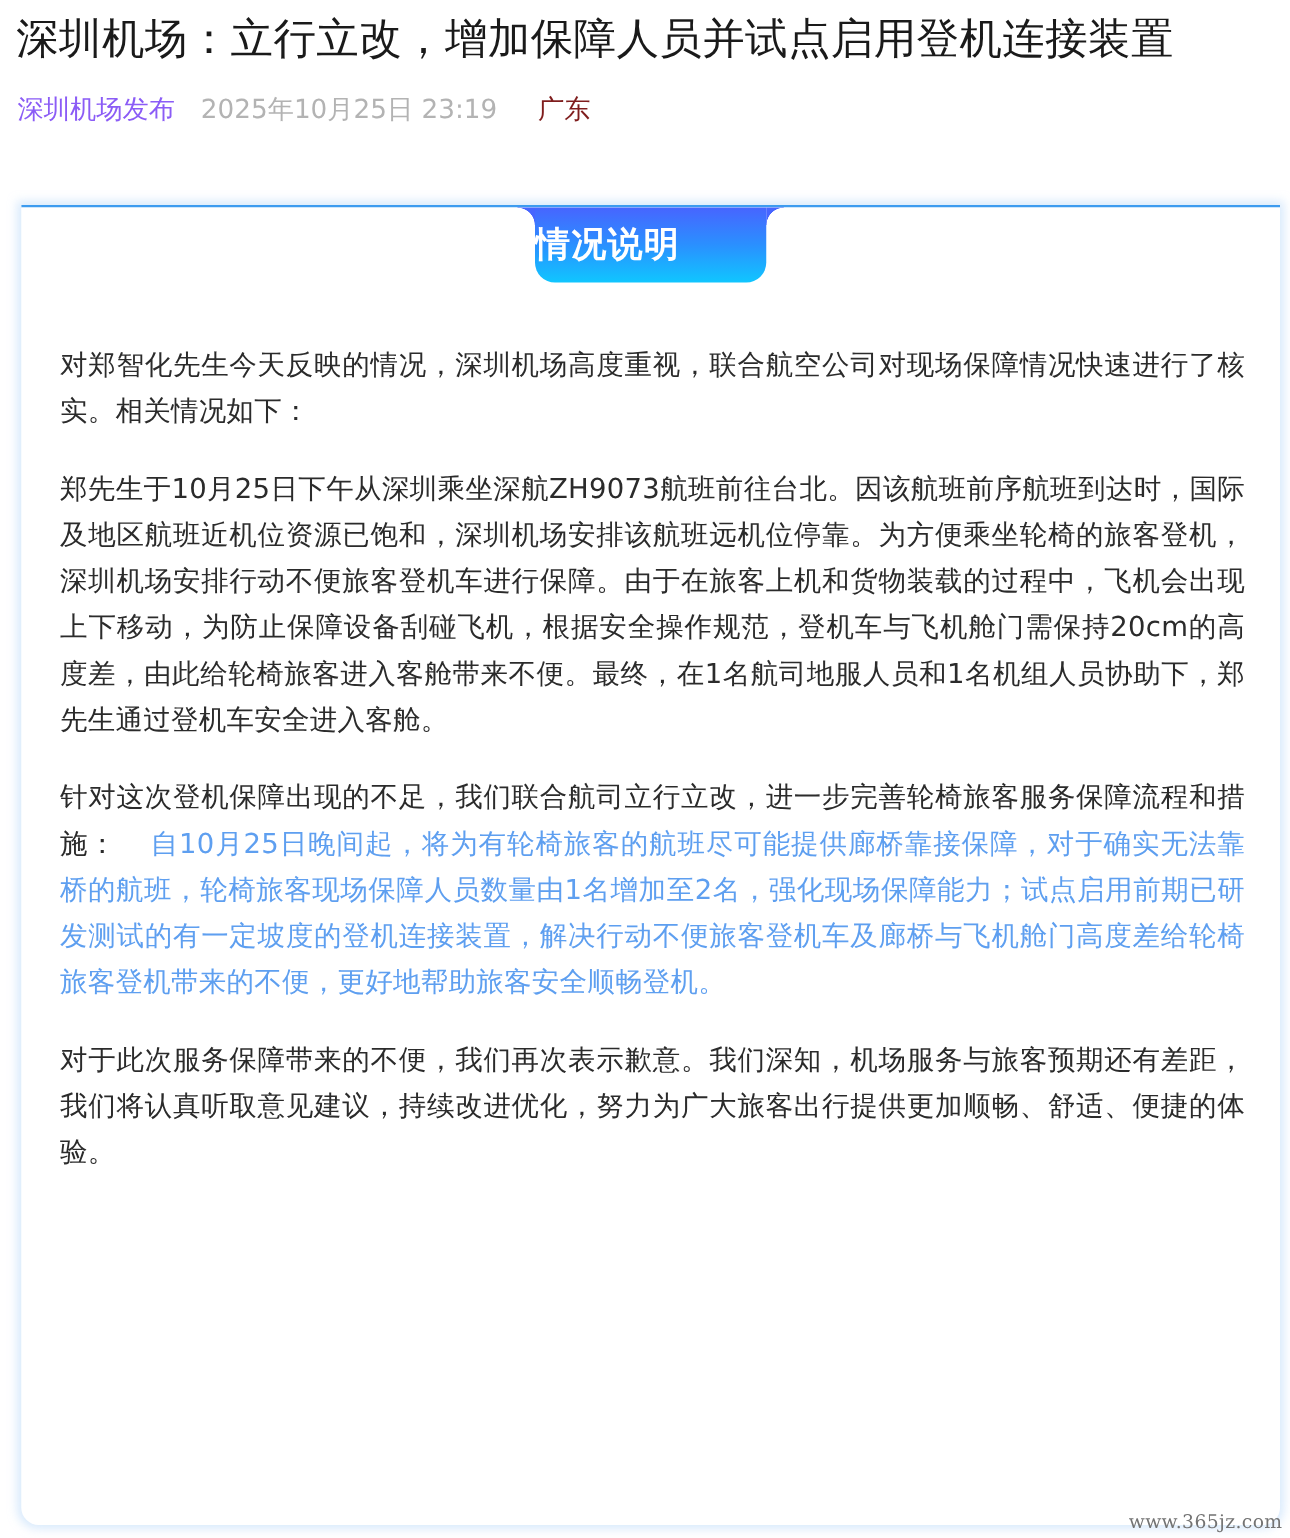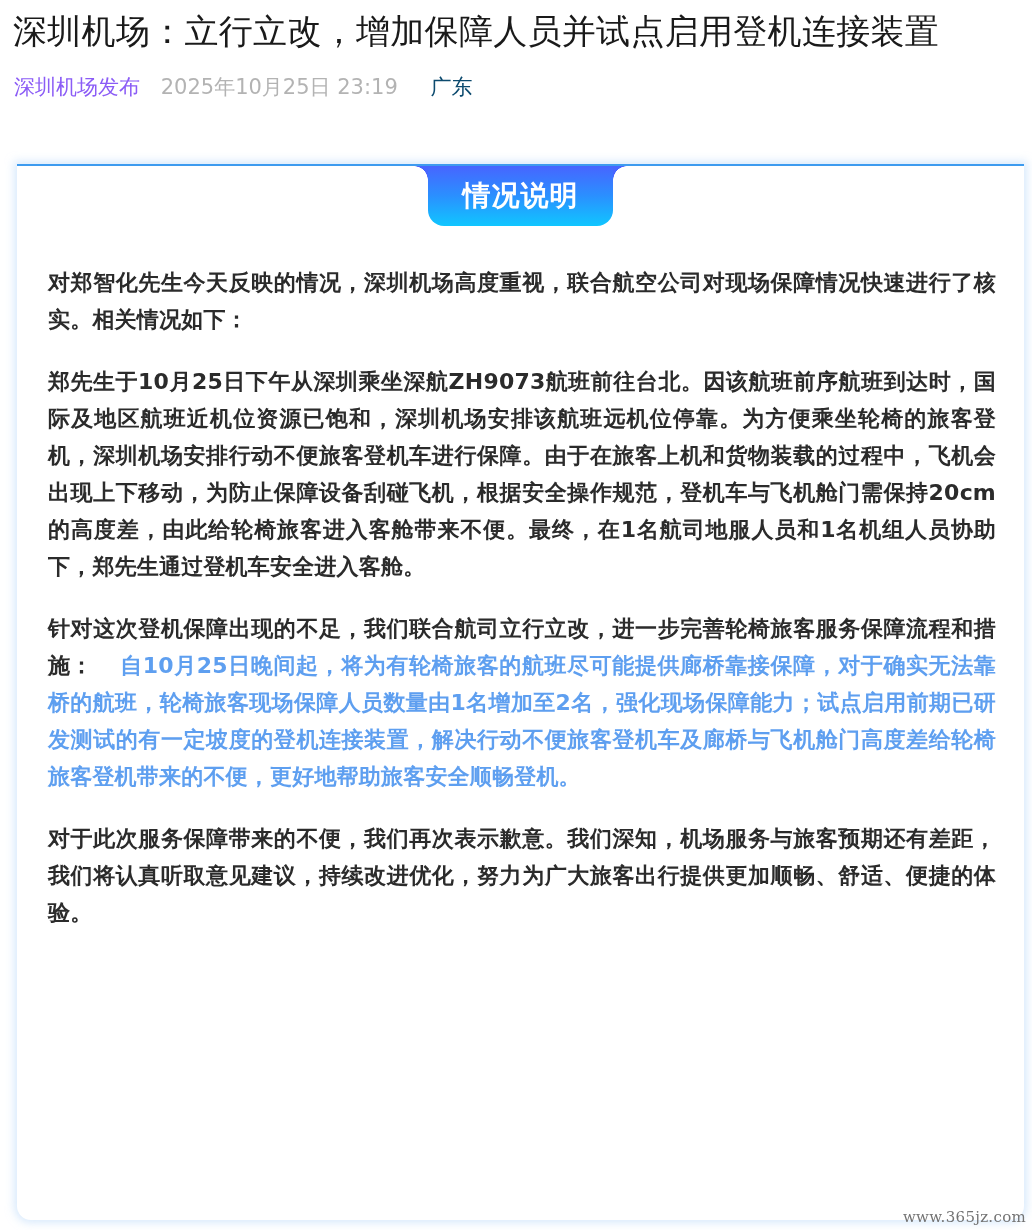--- a/index.html
+++ b/index.html
@@ -38,21 +38,21 @@
   }
   .meta .author {
     color: #8b5cf6;
     margin-right: 14px;
   }
   .meta .date {
     color: #b3b3b3;
     margin-right: 26px;
   }
   .meta .region {
-    color: #0c4a6e;
+    color: #7f1d1d;
   }
   .card {
     position: absolute;
     left: 17px;
     top: 164px;
     width: 1007px;
     height: 1054px;
     background: #ffffff;
     border-top: 2px solid #3d9bef;
     border-radius: 0 0 14px 14px;
@@ -61,21 +61,20 @@
   .badge {
     position: absolute;
     left: 411px;
     top: 0px;
     width: 185px;
     height: 60px;
     background: linear-gradient(180deg, #4765ff 0%, #2a90ff 50%, #10c6ff 100%);
     border-radius: 0 0 16px 16px;
     display: flex;
     align-items: center;
-    justify-content: center;
   }
   .badge::before, .badge::after {
     content: "";
     position: absolute;
     top: 0;
     width: 14px;
     height: 14px;
     background: radial-gradient(circle at 0 100%, transparent 13px, #4765ff 14px);
   }
   .badge::before {
@@ -89,23 +88,22 @@
   .badge-label {
     color: #ffffff;
     font-size: 28px;
     font-weight: bold;
     letter-spacing: 1px;
     line-height: 60px;
   }
   .body {
     position: absolute;
     left: 31px;
-    top: 98px;
+    top: 108px;
     width: 948px;
-    font-weight: bold;
   }
   .para {
     margin: 0 0 25px 0;
     font-size: 22px;
     line-height: 37px;
     color: #2b2b2b;
     text-align: justify;
     letter-spacing: 0.2px;
   }
   .highlight {

